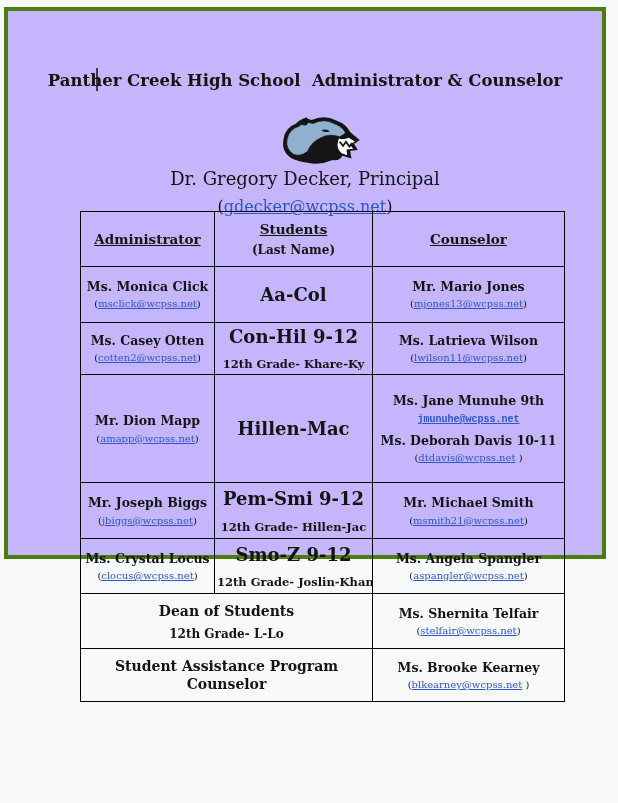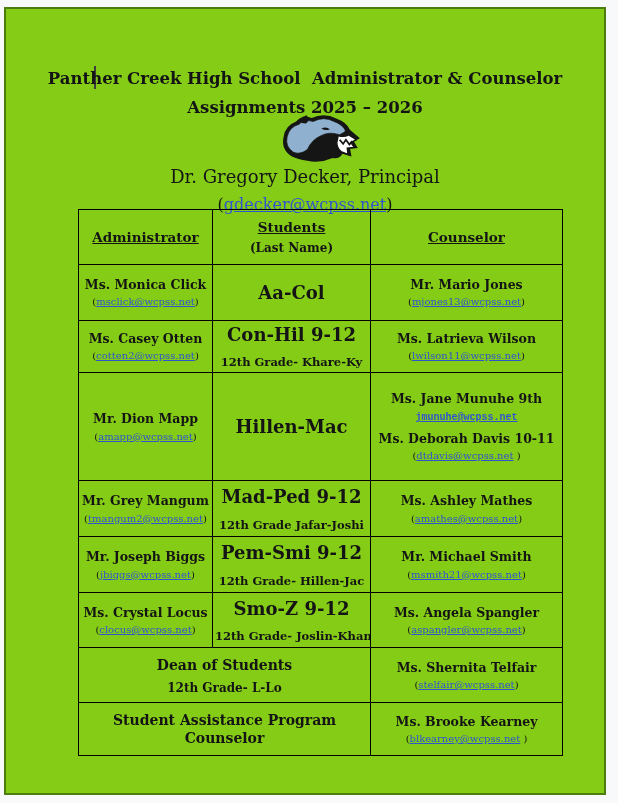--- a/index.html
+++ b/index.html
@@ -10,22 +10,22 @@
   *{margin:0;padding:0;box-sizing:border-box;}
   html,body{width:618px;height:803px;}
   body{
     background:#f8f9fa;
     font-family:"DejaVu Serif","Liberation Serif",serif;
     color:var(--ink);
     position:relative;
     overflow:hidden;
   }
   .page{
-    position:absolute;left:4px;top:7px;width:602px;height:788px;
-    background:#84cc16;border:2px solid #4d7c0f;
+    position:absolute;left:4px;top:7px;width:602px;height:552px;
+    background:#c4b5fd;border:4px solid #4d7c0f;
   }
   .caret{
     position:absolute;left:88px;top:57px;width:2px;height:23px;background:#3c3c3c;
   }
   .title{
     position:absolute;top:55px;left:0;width:100%;
     text-align:center;font-weight:bold;font-size:16.5px;line-height:29px;
   }
   .title span{white-space:pre-wrap;}
   .logo-wrap{
@@ -65,21 +65,20 @@
 </style>
 </head>
 <body>
 
 <div class="page">
 
   <div class="caret"></div>
 
   <div class="title">
     <span>Panther Creek High School  Administrator &amp; Counselor</span><br>
-    <span>Assignments 2025 – 2026</span>
   </div>
 
   <div class="logo-wrap">
     <svg viewBox="0 0 120 78" aria-hidden="true">
       <path fill="#151515" d="M20 64 Q4 54 8 36 Q10 20 26 14 Q34 4 48 9 Q66 1 84 10 Q98 15 103 26 L117 38 L108 42 L114 52 L103 53 L105 64 L92 60 Q88 68 78 66 Q60 74 42 70 Q28 68 20 64 Z"></path>
       <path fill="#8FB0CE" stroke="#151515" stroke-width="1" d="M22 58 Q10 50 13 36 Q16 22 30 18 Q38 10 50 14 Q66 6 80 14 Q92 18 97 28 L88 33 Q74 28 62 34 Q48 40 42 54 Q32 62 22 58 Z"></path>
       <path fill="#ffffff" stroke="#151515" stroke-width="2" d="M86 34 Q94 37 101 33 L112 40 L104 44 L109 51 L99 52 L100 61 L90 57 Q84 52 84 44 Z"></path>
       <path fill="none" stroke="#151515" stroke-width="2.5" d="M88 40 L93 46 L97 40 L102 47 L106 42"></path>
       <path fill="#151515" d="M62 24 q7 -3 12 1 q-6 3 -12 -1 Z"></path>
       <circle cx="97" cy="29" r="2" fill="#151515"></circle>
@@ -160,38 +159,20 @@
             <div class="person">
               <div class="person-name">Ms. Jane Munuhe 9th</div>
               <div class="person-email bare"><a class="email-link" href="#">jmunuhe@wcpss.net</a></div>
             </div>
             <div class="person">
               <div class="person-name">Ms. Deborah Davis 10-11</div>
               <div class="person-email">(<a class="email-link" href="#">dtdavis@wcpss.net</a> )</div>
             </div>
           </td>
         </tr>
-        <tr style="height: 56px;">
-          <td>
-            <div class="person">
-              <div class="person-name">Mr. Grey Mangum</div>
-              <div class="person-email">(<a class="email-link" href="#">tmangum2@wcpss.net</a>)</div>
-            </div>
-          </td>
-          <td>
-            <div class="students-line">Mad-Ped 9-12</div>
-            <div class="students-line">12th Grade Jafar-Joshi</div>
-          </td>
-          <td>
-            <div class="person">
-              <div class="person-name">Ms. Ashley Mathes</div>
-              <div class="person-email">(<a class="email-link" href="#">amathes@wcpss.net</a>)</div>
-            </div>
-          </td>
-        </tr>
         <tr style="height: 56px; margin-top: 11px;">
           <td>
             <div class="person">
               <div class="person-name">Mr. Joseph Biggs</div>
               <div class="person-email">(<a class="email-link" href="#">jbiggs@wcpss.net</a>)</div>
             </div>
           </td>
           <td>
             <div class="students-line">Pem-Smi 9-12</div>
             <div class="students-line">12th Grade- Hillen-Jac</div>

